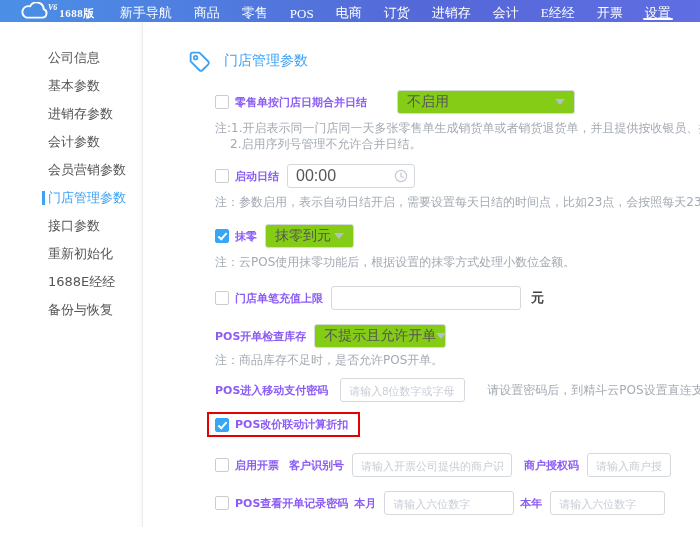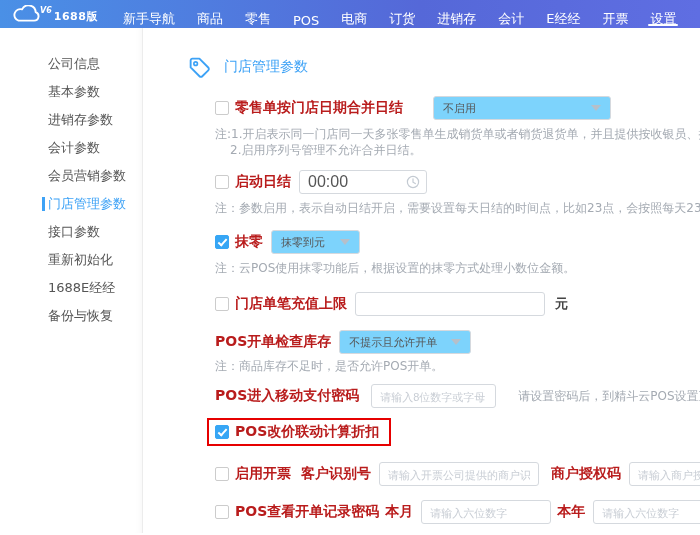--- a/index.html
+++ b/index.html
@@ -1,21 +1,21 @@
 <!DOCTYPE html>
 <html><head>
 <meta charset="utf-8">
 <style>
   * { margin:0; padding:0; box-sizing:border-box; }
   html,body { width:700px; height:535px; overflow:hidden; background:#fff;
               font-family:"DejaVu Sans","Liberation Sans",sans-serif; }
 
   
-  .topbar { height:28px; background:linear-gradient(90deg,#4a90e6 0%,#5568d8 60%,#5f6ee2 100%);
-            display:flex; align-items:center; color:#fff; padding-left:10px; }
+  .topbar { height:22px; background:linear-gradient(90deg,#4a90e6 0%,#5568d8 60%,#5f6ee2 100%);
+            display:flex; align-items:center; color:#fff; padding-left:18px;font-family:Liberation Serif, serif; }
   .logo { display:flex; align-items:flex-start; margin-right:14px; cursor:pointer; }
   .logo svg { width:34px; height:19px; display:block; }
   .logo-ver { font-size:8px; font-style:italic; font-weight:bold; margin:1px 2px 0 -4px; }
   .logo-edition { font-size:11px; font-weight:bold; margin-top:4px; letter-spacing:.5px; }
   .nav { display:flex; align-items:flex-end; height:100%; }
   .nav-item { font-size:13px; padding:0 11px; display:flex; align-items:center;
               cursor:pointer; position:relative; white-space:nowrap; }
   .nav-item.active::after { content:""; position:absolute; left:9px; right:9px; bottom:2px;
               height:2px; background:#fff; border-radius:1px; }
 
@@ -34,24 +34,24 @@
                 color:#3da2f6; font-size:14px; }
   .page-title svg { width:25px; height:25px; margin-right:12px; }
 
   .rows { margin-left:28px; }
   .row { display:flex; align-items:center; height:24px; }
   .cb { width:14px; height:14px; border:1px solid #ccc; border-radius:2px; background:#fff;
         margin-right:6px; flex:none; position:relative; cursor:pointer; }
   .cb.checked { background:#36a6f5; border-color:#36a6f5; }
   .cb.checked::after { content:""; position:absolute; left:4px; top:1px; width:3px; height:7px;
         border:solid #fff; border-width:0 2px 2px 0; transform:rotate(42deg); }
-  .lbl { font-size:14px; color:#b91c1c; font-weight:600; white-space:nowrap; }
-
-  .select { height:24px; border:1px solid #d5d9de; border-radius:3px; background:#7dd3fc;
-            display:flex; align-items:center; padding:0 9px; font-size:11px; color:#555;
+  .lbl { font-size:11px; color:#8b5cf6; font-weight:600; white-space:nowrap; }
+
+  .select { height:24px; border:1px solid #d5d9de; border-radius:3px; background:#84cc16;
+            display:flex; align-items:center; padding:0 9px; font-size:14px; color:#555;
             cursor:pointer; white-space:nowrap; }
   .caret { width:0; height:0; border-left:5px solid transparent; border-right:5px solid transparent;
            border-top:6px solid #b6bfc9; margin-left:auto; }
 
   .txt { height:24px; border:1px solid #d5d9de; border-radius:3px; padding:0 8px;
          font-size:16px; color:#555; outline:none; }
   .txt::placeholder { color:#c8cdd4; font-size:11px; }
 
   .note { font-size:12px; color:#a4aab2; line-height:16px; white-space:nowrap; }
   .hint { font-size:12px; color:#a4aab2; white-space:nowrap; margin-left:22px; }

